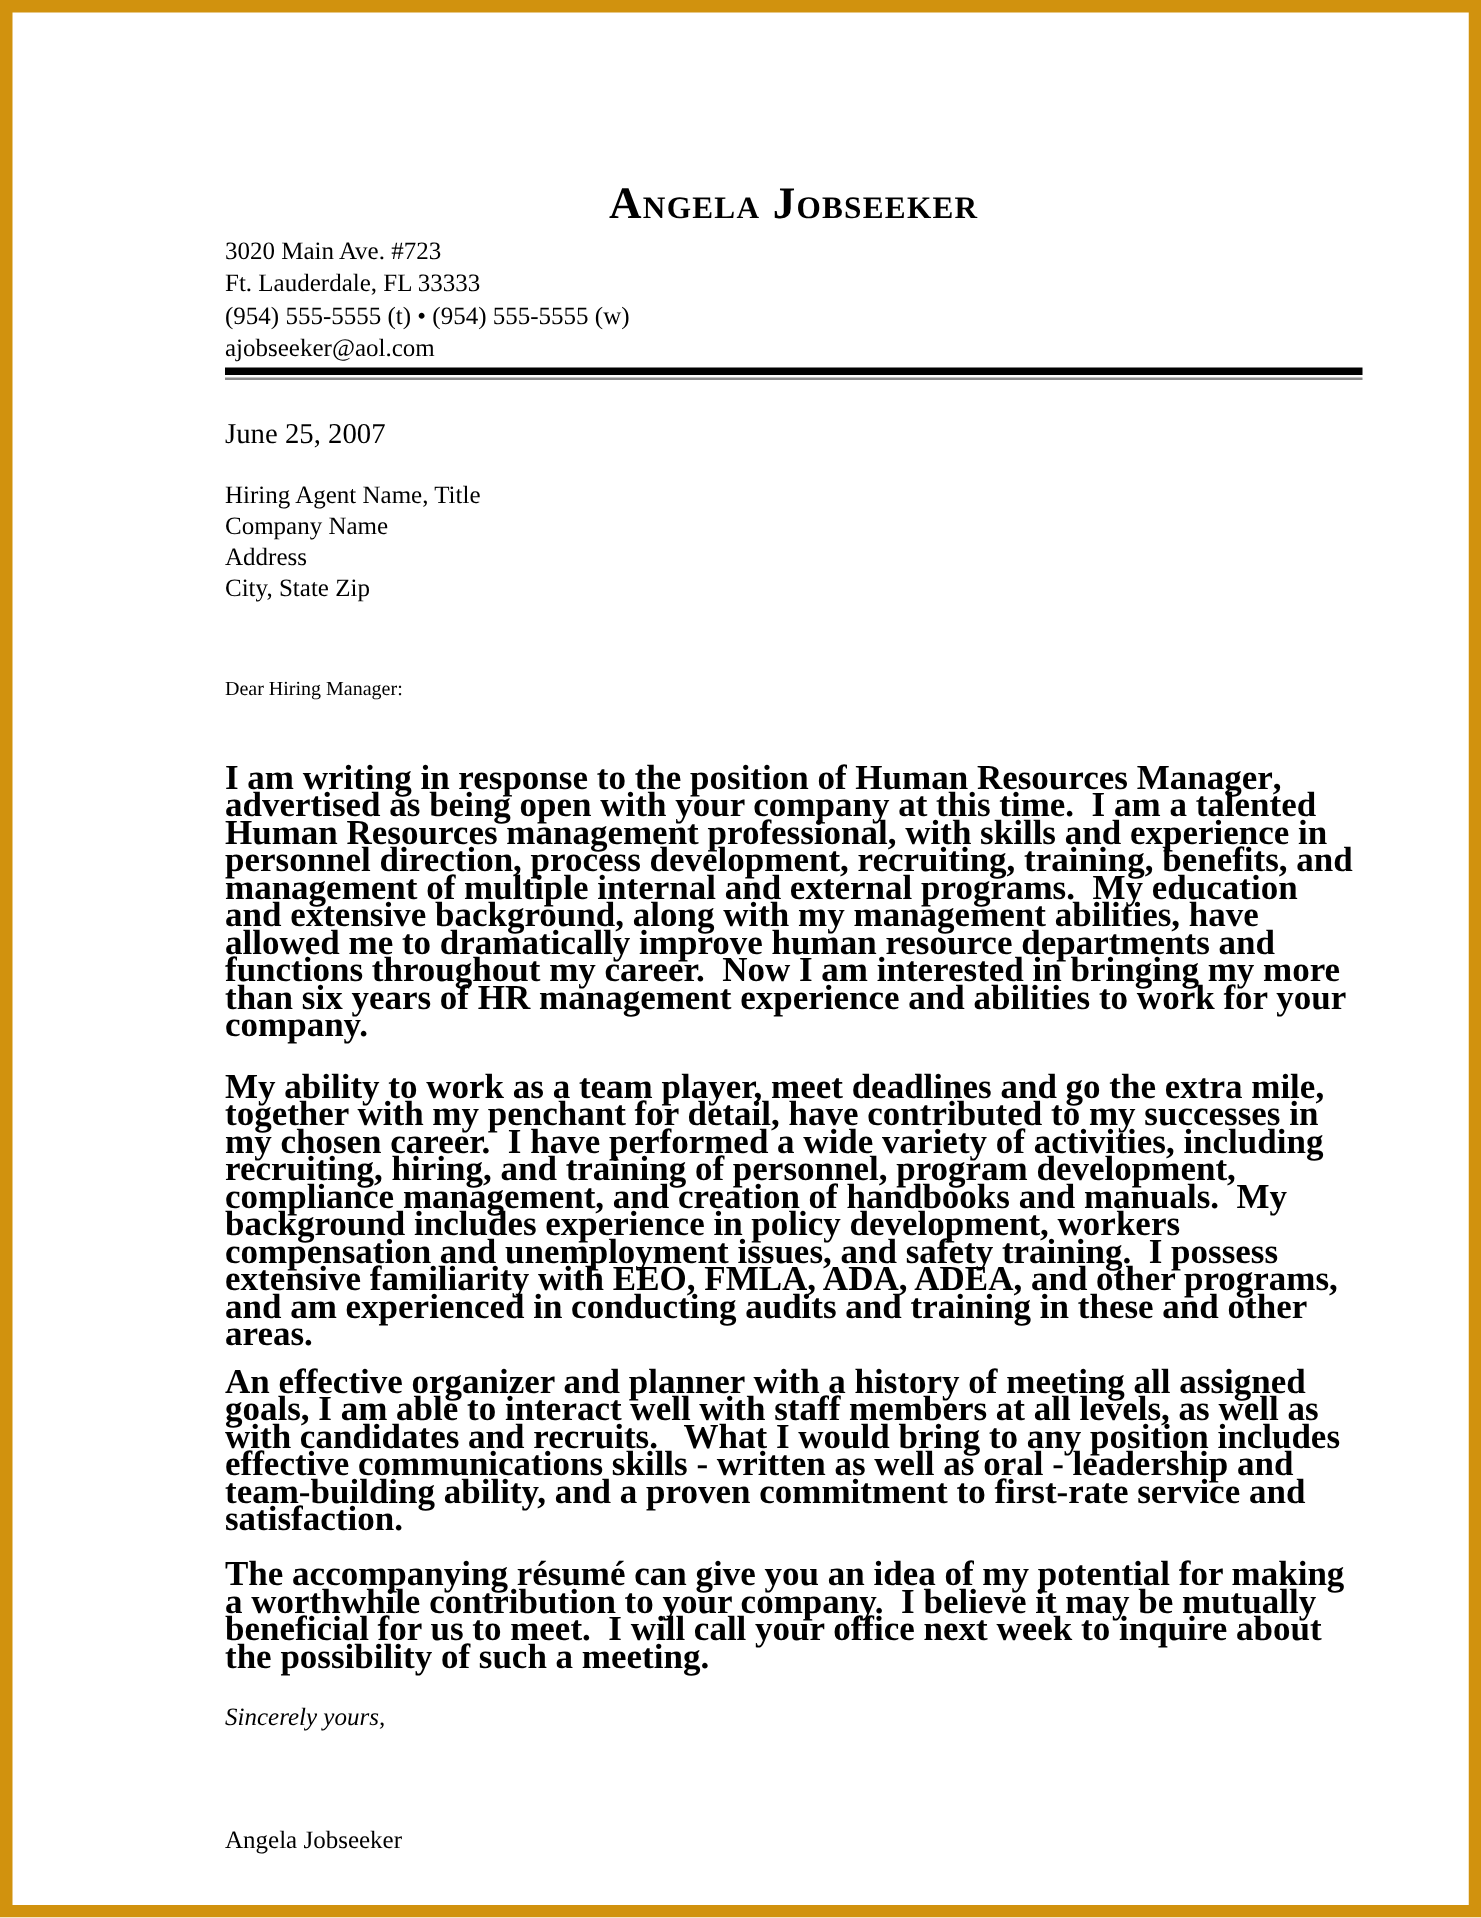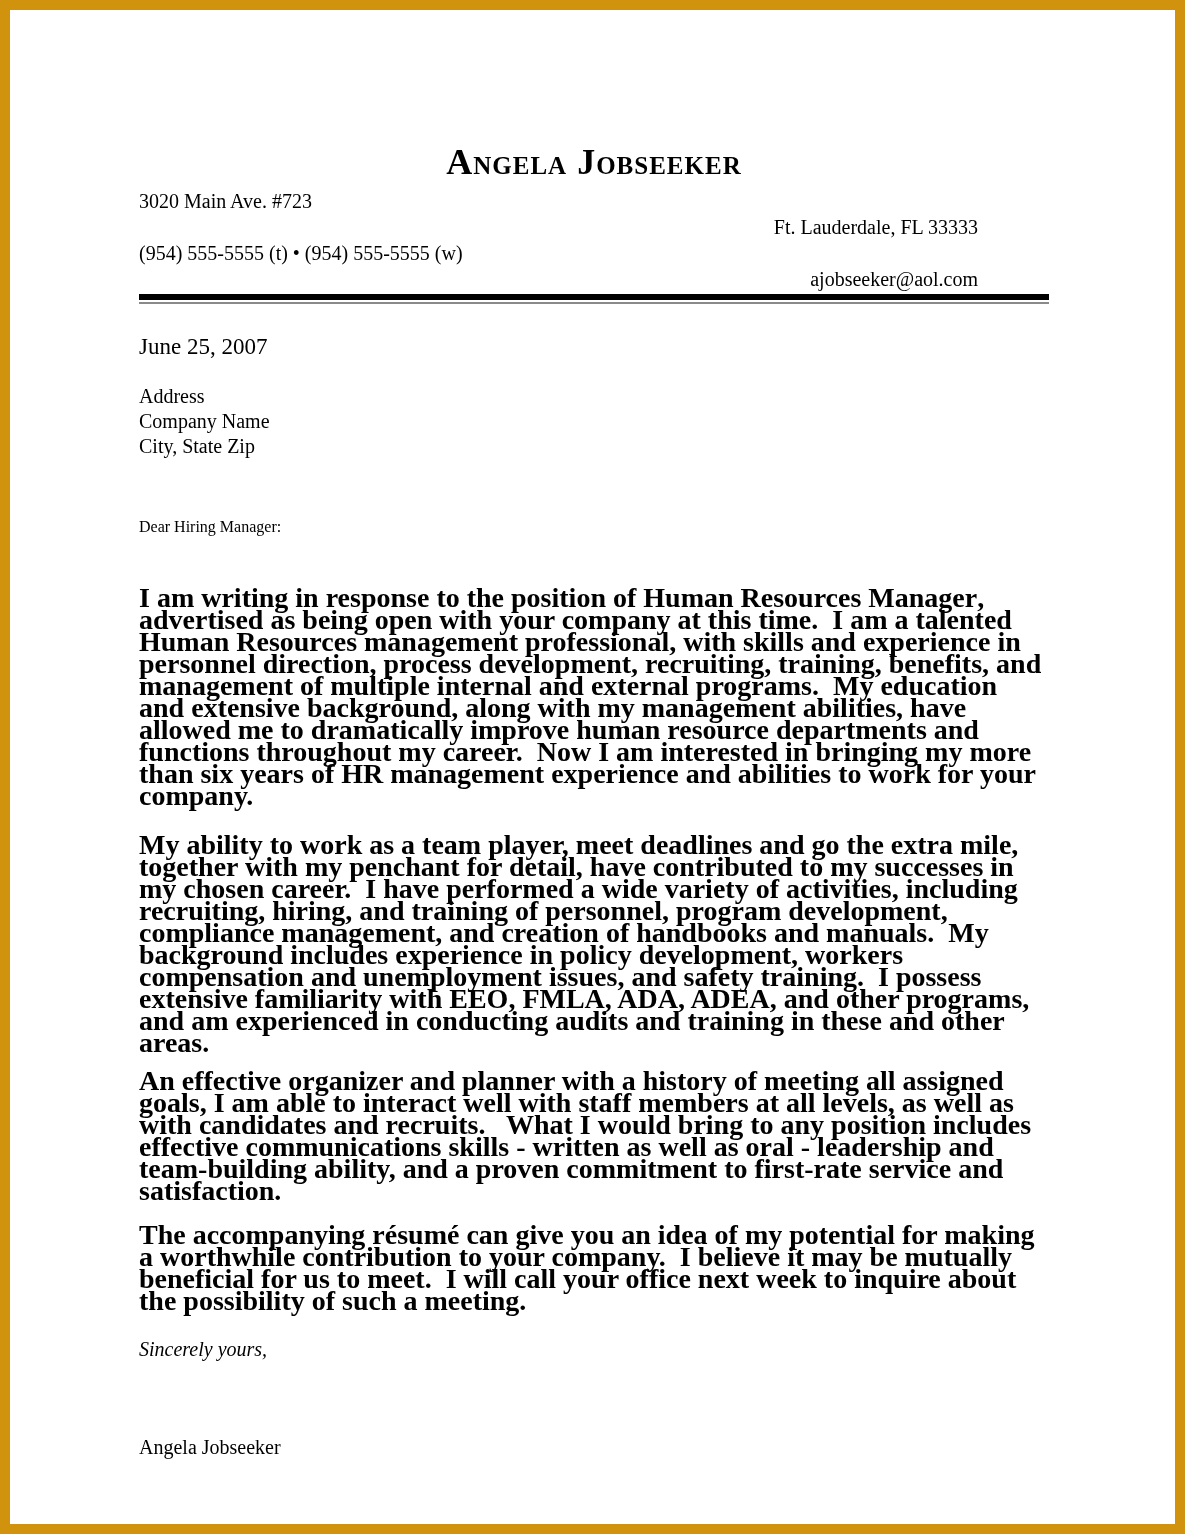--- a/index.html
+++ b/index.html
@@ -15,20 +15,21 @@
     height: 1534px;
     box-sizing: border-box;
     border: 10px solid #D1920E;
     background: #ffffff;
     overflow: hidden;
   }
   .content {
     box-sizing: border-box;
     padding: 132px 0 0 129px;
     width: 1049px; 
+    margin-left: 41px;
   }
   .col {
     width: 910px;
   }
   .name {
     margin: 0;
     width: 910px;
     text-align: center;
     font-size: 36px;
     line-height: 40px;
@@ -41,21 +42,21 @@
     width: 910px;
     font-size: 20px;
     line-height: 26px;
   }
   .contact-row {
     display: flex;
     justify-content: space-between;
     flex-direction: column;
   }
   .contact-right {
-    text-align: right;
+    text-align: left;
     padding-right: 71px;
   }
   .rule {
     margin-top: 2px;
     width: 910px;
   }
   .rule-thick {
     height: 6px;
     background: #000000;
   }
@@ -131,22 +132,23 @@
 
     <div class="rule">
       <div class="rule-thick"></div>
       <div class="rule-thin"></div>
     </div>
 
     <div class="col">
       <p class="date">June 25, 2007</p>
 
       <div class="recipient">
+        <div>Hiring Agent Name, Title</div>
+        <div>Company Name</div>
         <div>Address</div>
-        <div>Company Name</div>
         <div>City, State Zip</div>
       </div>
 
       <p class="salutation">Dear Hiring Manager:</p>
 
       <p class="para mt-p1"><span>I am writing in response to the position of </span><strong>Human Resources Manager</strong><span>, advertised as being open with your company at this time.  I am a talented Human Resources management professional, with skills and experience in personnel direction, process development, recruiting, training, benefits, and management of multiple internal and external programs.  My education and extensive background, along with my management abilities, have allowed me to dramatically improve human resource departments and functions throughout my career.  Now I am interested in bringing my more than six years of HR management experience and abilities to work for your company.</span></p>
 
       <p class="para mt-p2">My ability to work as a team player, meet deadlines and go the extra mile, together with my penchant for detail, have contributed to my successes in my chosen career.  I have performed a wide variety of activities, including recruiting, hiring, and training of personnel, program development, compliance management, and creation of handbooks and manuals.  My background includes experience in policy development, workers compensation and unemployment issues, and safety training.  I possess extensive familiarity with EEO, FMLA, ADA, ADEA, and other programs, and am experienced in conducting audits and training in these and other areas.</p>
 
       <p class="para mt-p3">An effective organizer and planner with a history of meeting all assigned goals, I am able to interact well with staff members at all levels, as well as with candidates and recruits.   What I would bring to any position includes effective communications skills - written as well as oral - leadership and team-building ability, and a proven commitment to first-rate service and satisfaction.</p>

